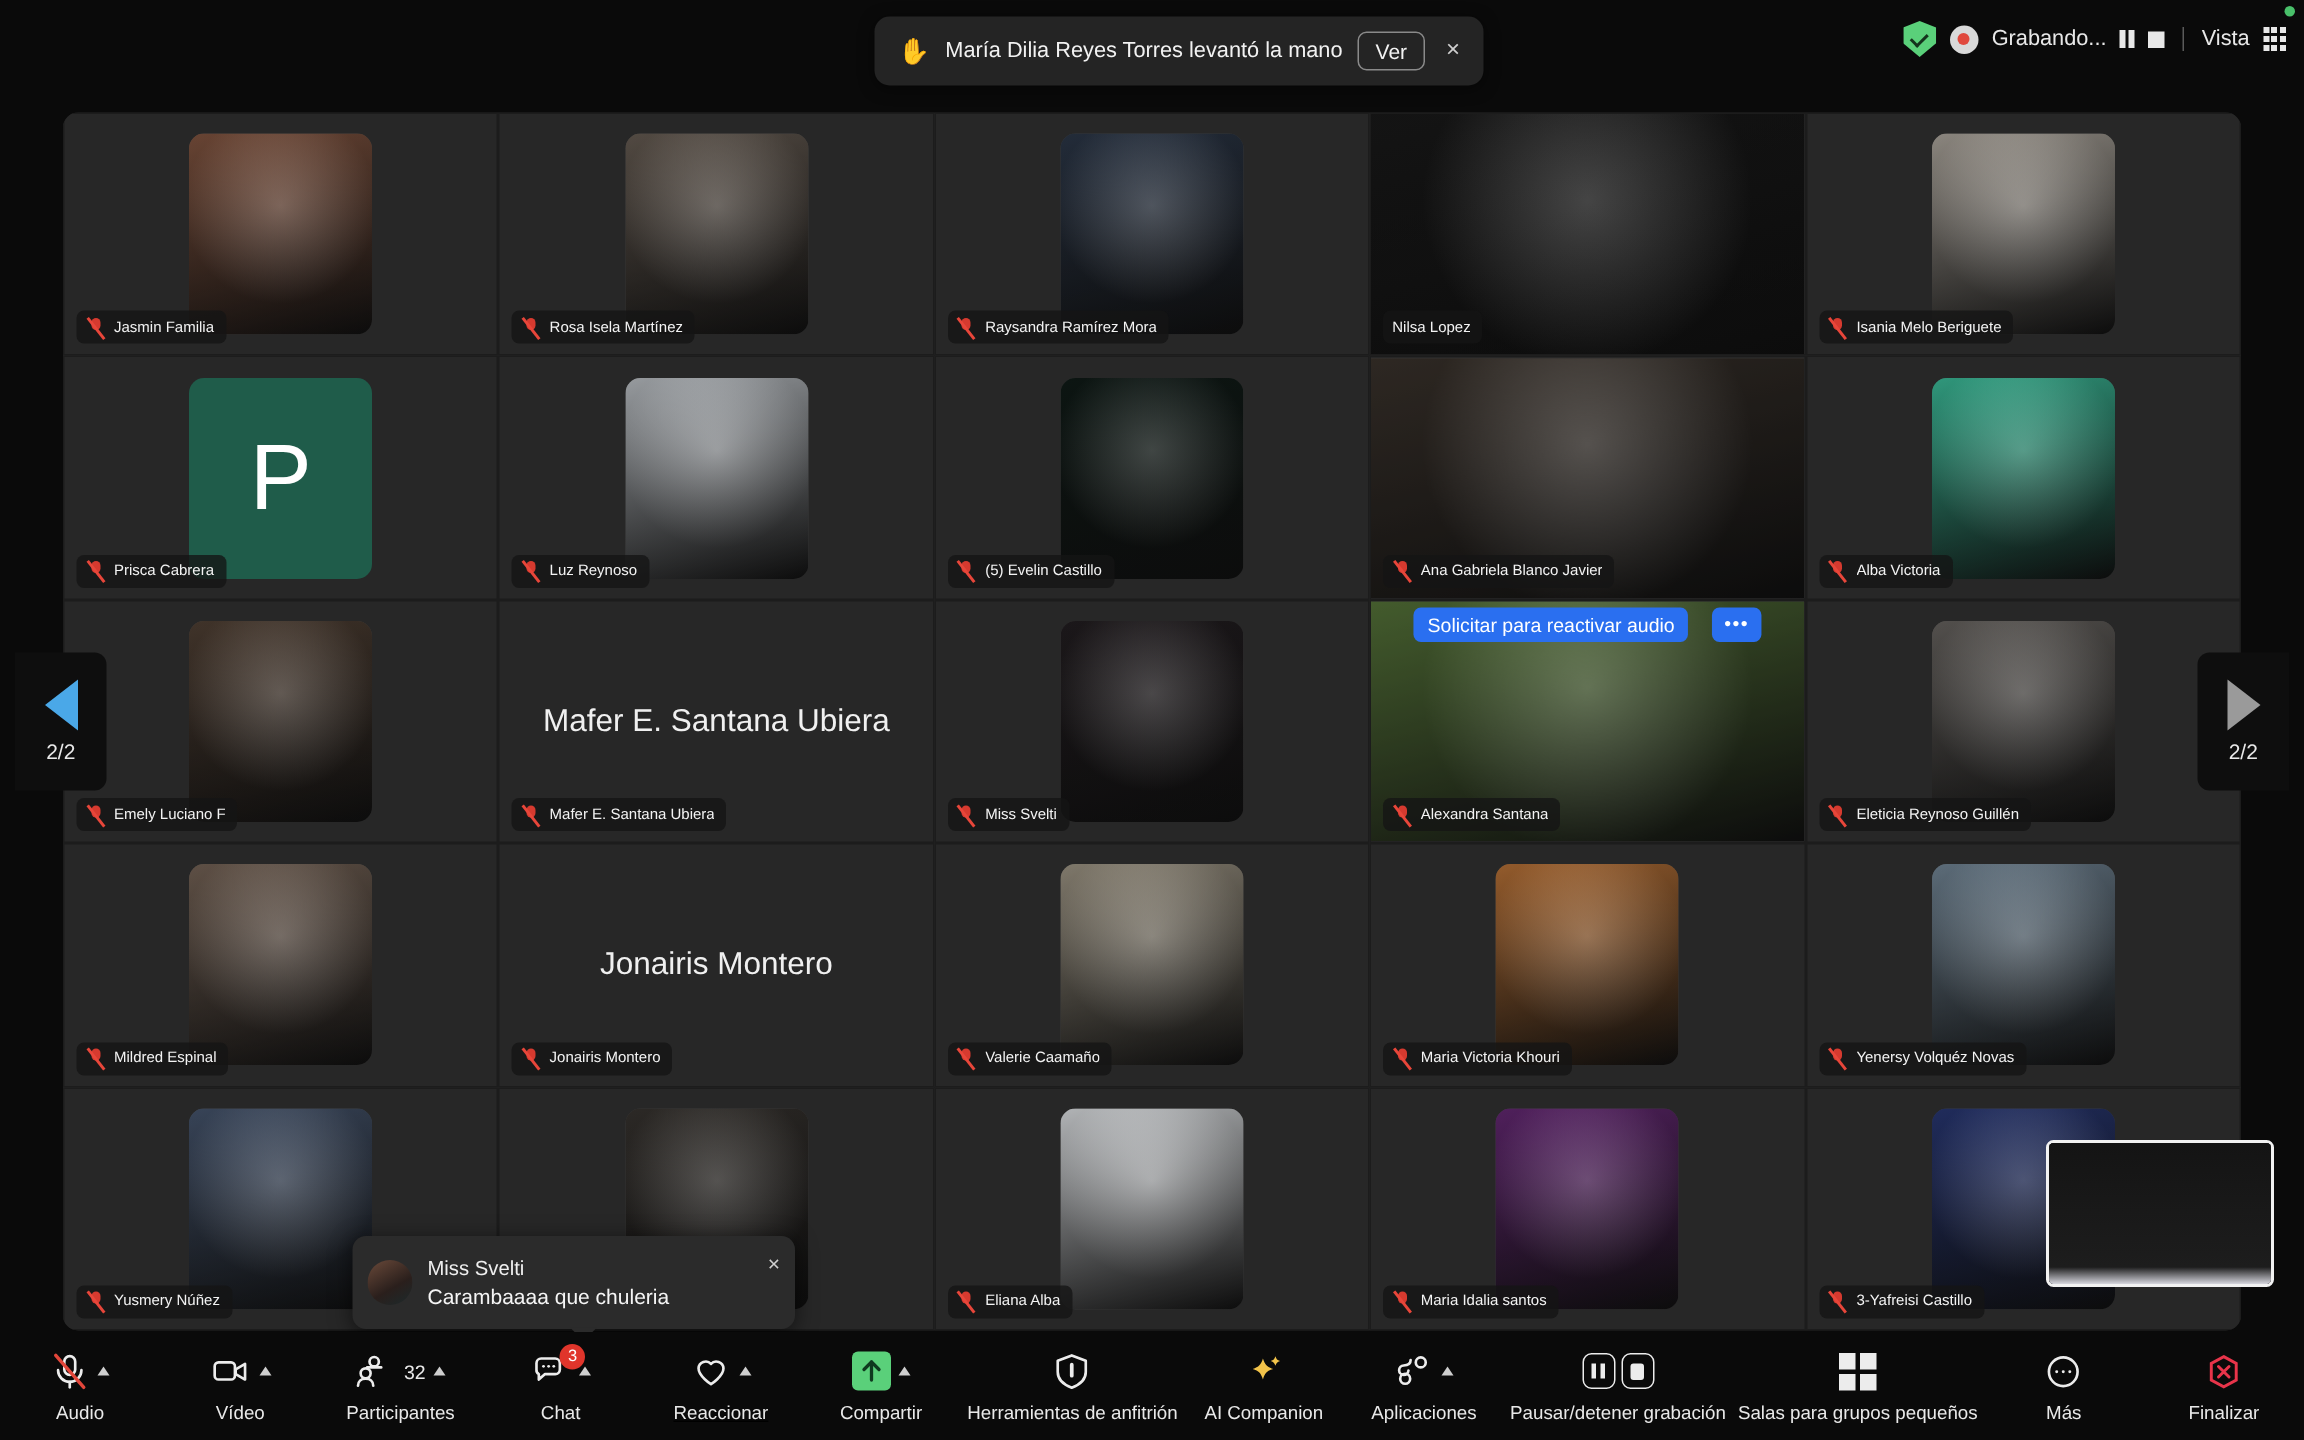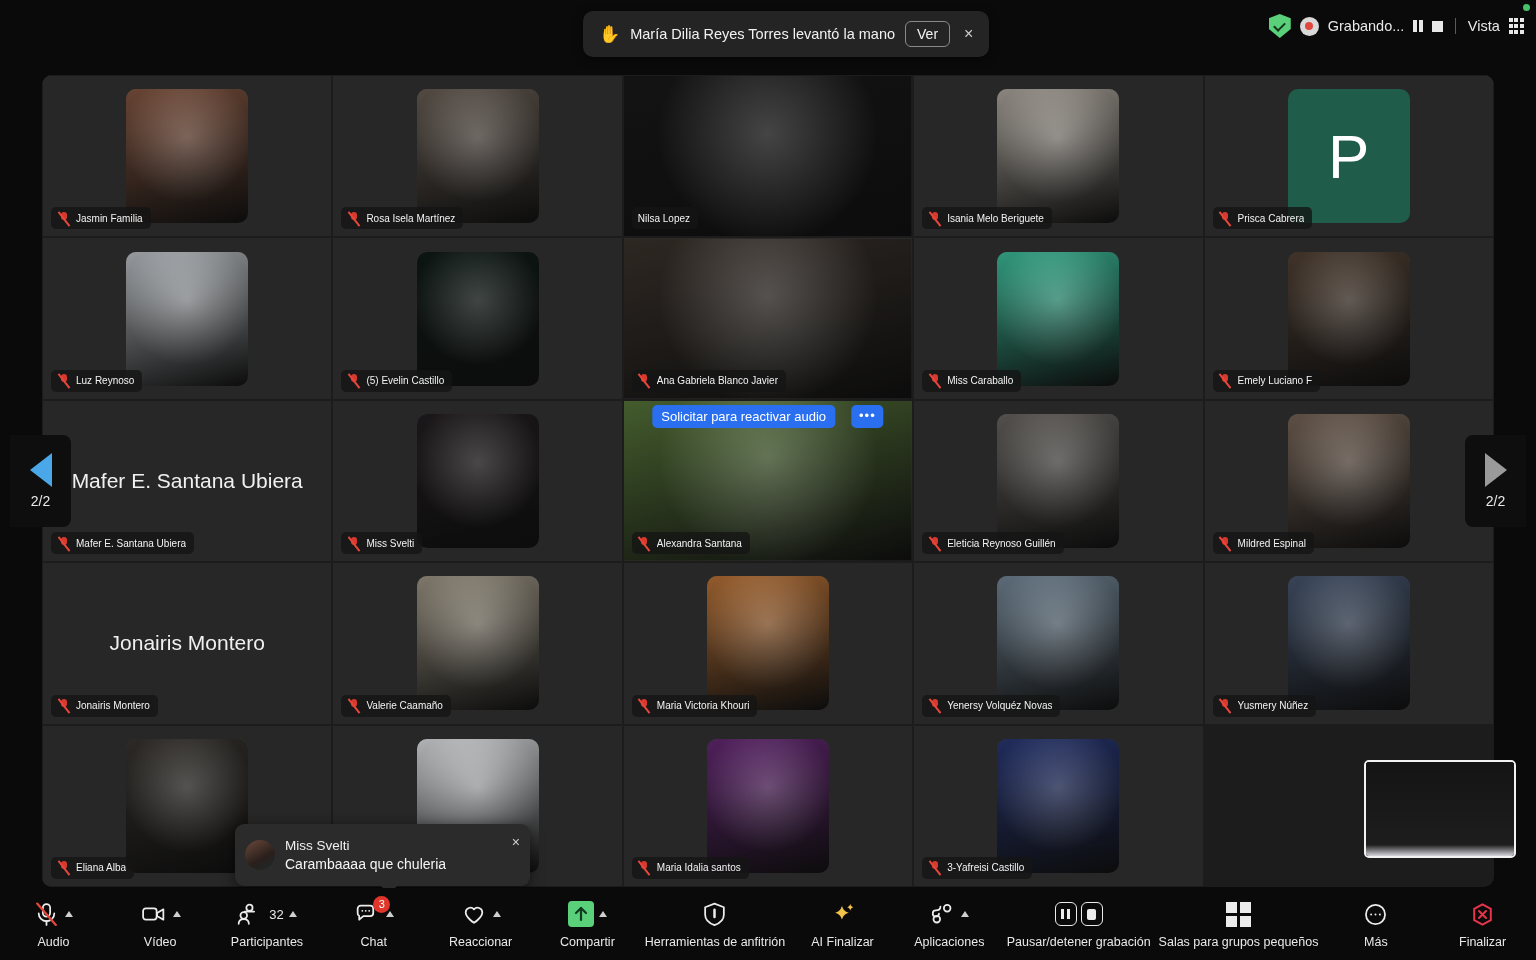--- a/index.html
+++ b/index.html
@@ -242,20 +242,29 @@
         <div class="tile">
           <div class="media">
             <span class="ph" style="background: radial-gradient(circle at 50% 36%, rgba(255, 255, 255, 0.2), rgba(0, 0, 0, 0.25) 62%), linear-gradient(165deg, rgb(109, 98, 88), rgba(0, 0, 0, 0.72)); display: block; width: 100%; height: 100%;"></span>
           </div>
           <div class="nametag">
             <span class="mic-off"></span>
             <span class="nm">Rosa Isela Martínez</span>
           </div>
         </div>
         <div class="tile">
+          <div class="media">
+            <span class="ph" style="background: radial-gradient(circle at 50% 36%, rgba(255, 255, 255, 0.2), rgba(0, 0, 0, 0.25) 62%), linear-gradient(165deg, rgb(46, 58, 76), rgba(0, 0, 0, 0.72)); display: block; width: 100%; height: 100%;"></span>
+          </div>
+          <div class="nametag">
+            <span class="mic-off"></span>
+            <span class="nm">Raysandra Ramírez Mora</span>
+          </div>
+        </div>
+        <div class="tile">
           <div class="media wide">
             <span class="ph" style="background: radial-gradient(circle at 50% 36%, rgba(255, 255, 255, 0.2), rgba(0, 0, 0, 0.25) 62%), linear-gradient(165deg, rgb(26, 26, 26), rgba(0, 0, 0, 0.72)); display: block; width: 100%; height: 100%;"></span>
           </div>
           <div class="nametag">
             <span class="nm">Nilsa Lopez</span>
           </div>
         </div>
         <div class="tile">
           <div class="media">
             <span class="ph" style="background: radial-gradient(circle at 50% 36%, rgba(255, 255, 255, 0.2), rgba(0, 0, 0, 0.25) 62%), linear-gradient(165deg, rgb(185, 178, 168), rgba(0, 0, 0, 0.72)); display: block; width: 100%; height: 100%;"></span>
@@ -300,21 +309,21 @@
             <span class="mic-off"></span>
             <span class="nm">Ana Gabriela Blanco Javier</span>
           </div>
         </div>
         <div class="tile">
           <div class="media">
             <span class="ph" style="background: radial-gradient(circle at 50% 36%, rgba(255, 255, 255, 0.2), rgba(0, 0, 0, 0.25) 62%), linear-gradient(165deg, rgb(63, 201, 164), rgba(0, 0, 0, 0.72)); display: block; width: 100%; height: 100%;"></span>
           </div>
           <div class="nametag">
             <span class="mic-off"></span>
-            <span class="nm">Miss Caraballo</span>
+            <span class="nm">Alba Victoria</span>
           </div>
         </div>
         <div class="tile">
           <div class="media">
             <span class="ph" style="background: radial-gradient(circle at 50% 36%, rgba(255, 255, 255, 0.2), rgba(0, 0, 0, 0.25) 62%), linear-gradient(165deg, rgb(85, 68, 55), rgba(0, 0, 0, 0.72)); display: block; width: 100%; height: 100%;"></span>
           </div>
           <div class="nametag">
             <span class="mic-off"></span>
             <span class="nm">Emely Luciano F</span>
           </div>
@@ -569,21 +578,21 @@
       </div>
       <div class="tb-item" style="flex: 1 1 0px;">
         <div class="tb-row">
           <span style="position: relative; display: flex;">
             <svg class="i" width="28" height="27" viewBox="0 0 26 26" fill="#f2c34a" stroke="none">
               <path d="M12 4.5 c1.3 4.1 2.6 5.4 6.6 6.7 -4 1.3 -5.3 2.6 -6.6 6.7 -1.3-4.1 -2.6-5.4 -6.6-6.7 4-1.3 5.3-2.6 6.6-6.7z"></path>
               <path d="M20 3 c.6 1.9 1.2 2.5 3 3.1 -1.8.6 -2.4 1.2 -3 3.1 -.6-1.9 -1.2-2.5 -3-3.1 1.8-.6 2.4-1.2 3-3.1z"></path>
             </svg>
           </span>
         </div>
-        <span class="tb-label">AI Finalizar</span>
+        <span class="tb-label">AI Companion</span>
       </div>
       <div class="tb-item" style="flex: 1 1 0px;">
         <div class="tb-row">
           <span style="position: relative; display: flex;">
             <svg class="i" width="27" height="27" viewBox="0 0 26 26" fill="none" stroke="#ececec" stroke-width="1.7" stroke-linecap="round" stroke-linejoin="round">
               <path d="M11 5.5 C11 9 8 9 6.5 9 A3 3 0 1 0 9.6 12.2"></path>
               <circle cx="17.5" cy="7" r="3.2"></circle>
               <circle cx="7.5" cy="17.5" r="3.2"></circle>
             </svg>
           </span>

